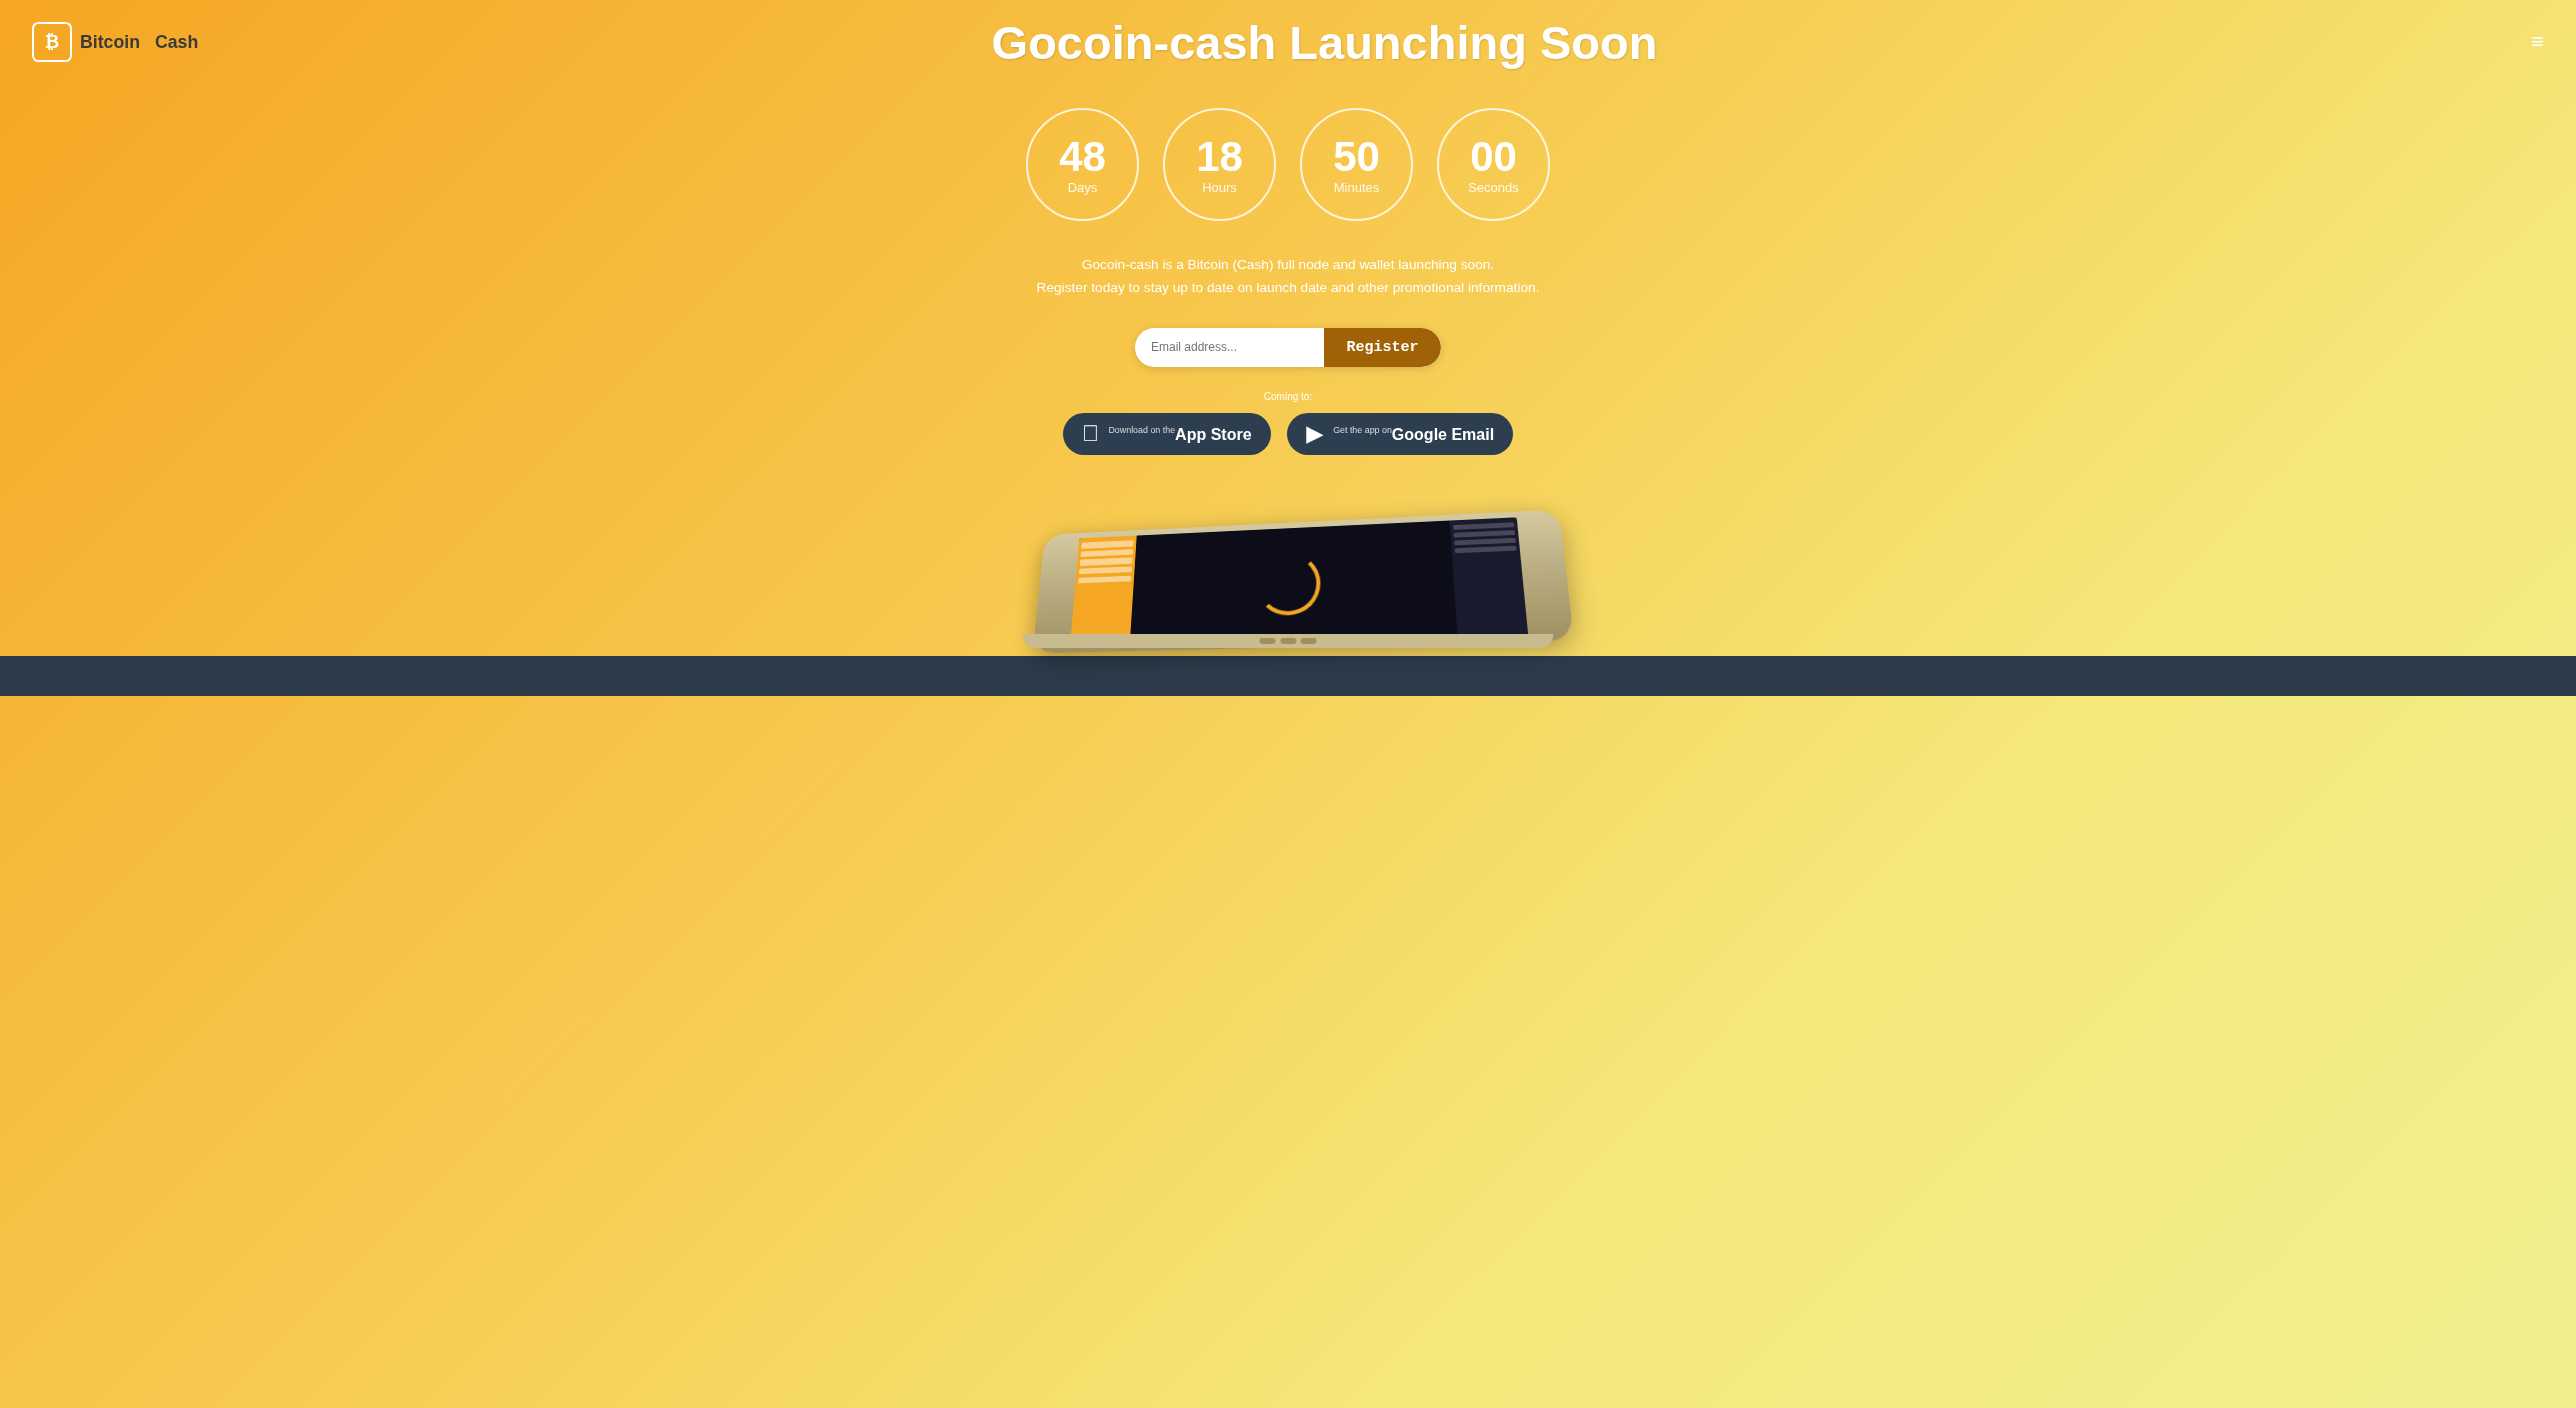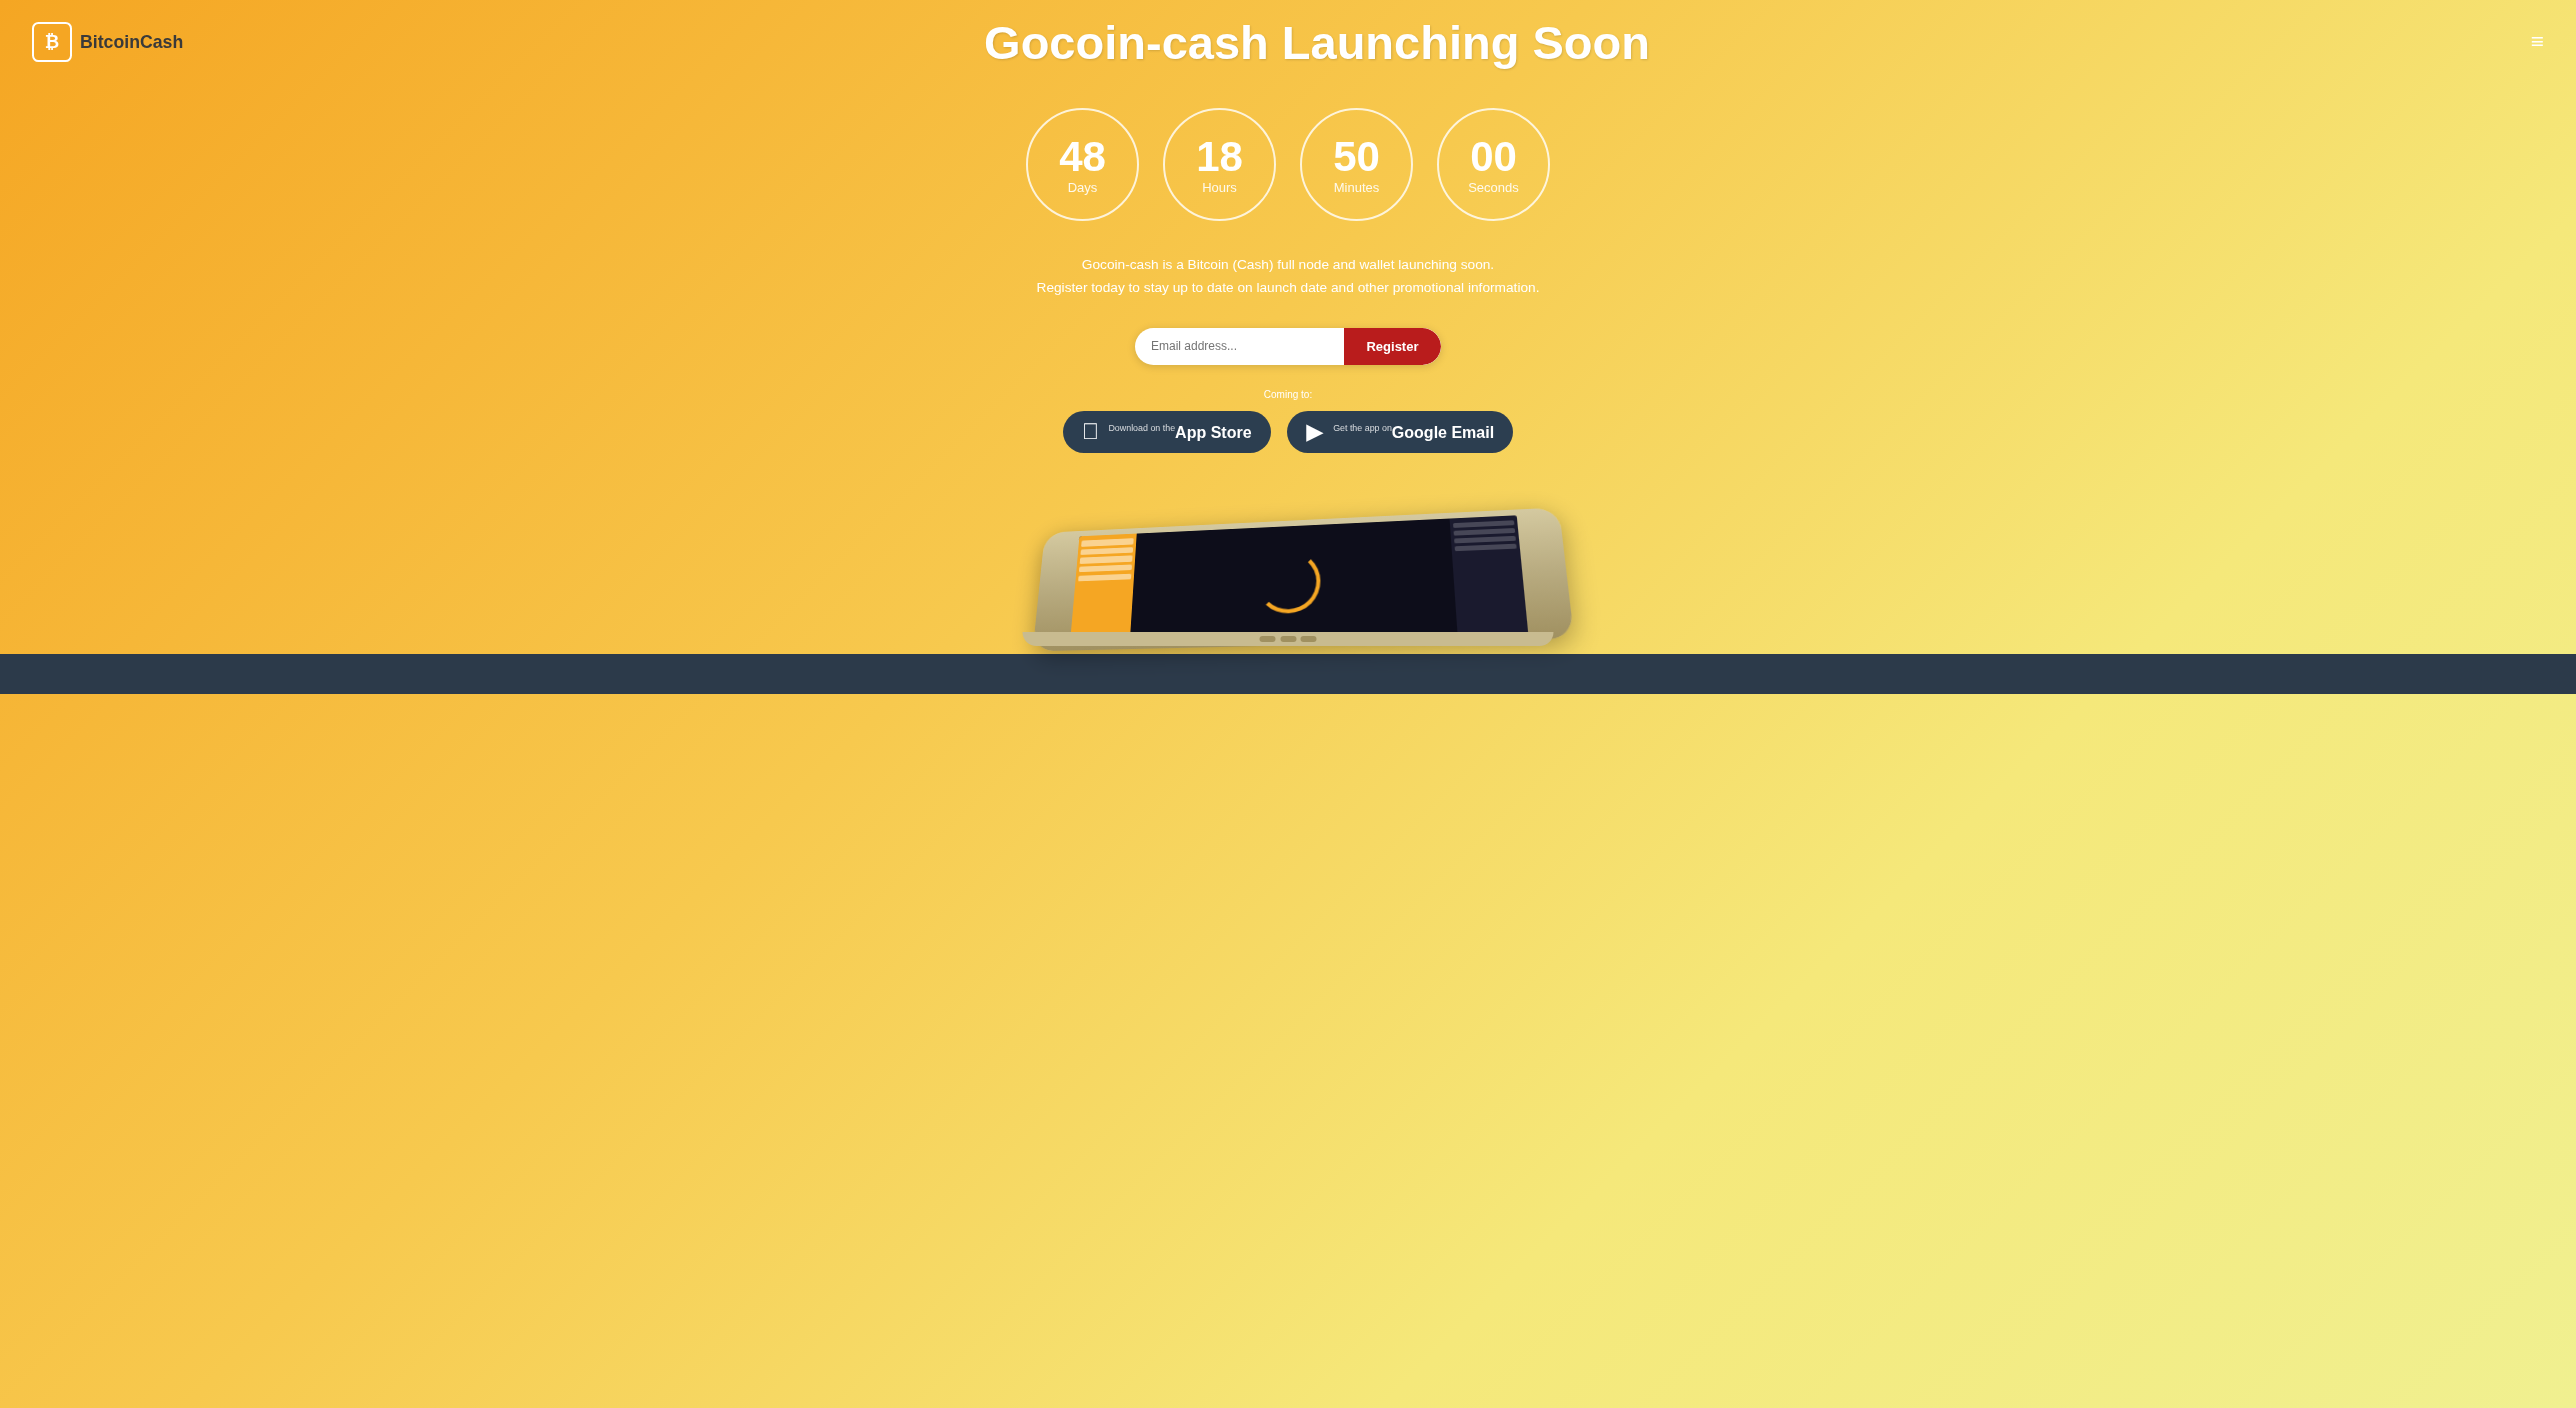--- a/index.html
+++ b/index.html
@@ -45,20 +45,21 @@
       color: white;
       font-weight: bold;
     }
 
     .logo-text span.bitcoin {
       color: #3a3a3a;
     }
 
     .logo-text span.cash {
       color: #3a3a3a;
+      padding-left: 15px;
     }
 
     .page-title {
       font-size: 47px;
       font-weight: 900;
       color: white;
       text-shadow: 0.8px 0.8px 2.4px rgba(0,0,0,0.15);
       flex: 1;
       text-align: center;
       margin-left: -80px;
@@ -137,29 +138,30 @@
       flex: 1;
       border: none;
       outline: none;
       padding: 10px 16px;
       font-size: 12px;
       color: #a21caf;
       background: transparent;
     }
 
     .register-button {
-      background: #b91c1c;
+      background: #a16207;
       color: white;
       border: none;
       padding: 11.3px 22.5px;
-      font-size: 13px;
+      font-size: 15px;
       font-weight: 600;
       cursor: pointer;
       border-radius: 0 24px 24px 0;
       white-space: nowrap;
+      font-family: Liberation Mono, monospace;
     }
 
     
     .coming-to-section {
       text-align: center;
       margin-bottom: 16px;
     }
 
     .coming-to-label {
       color: white;

